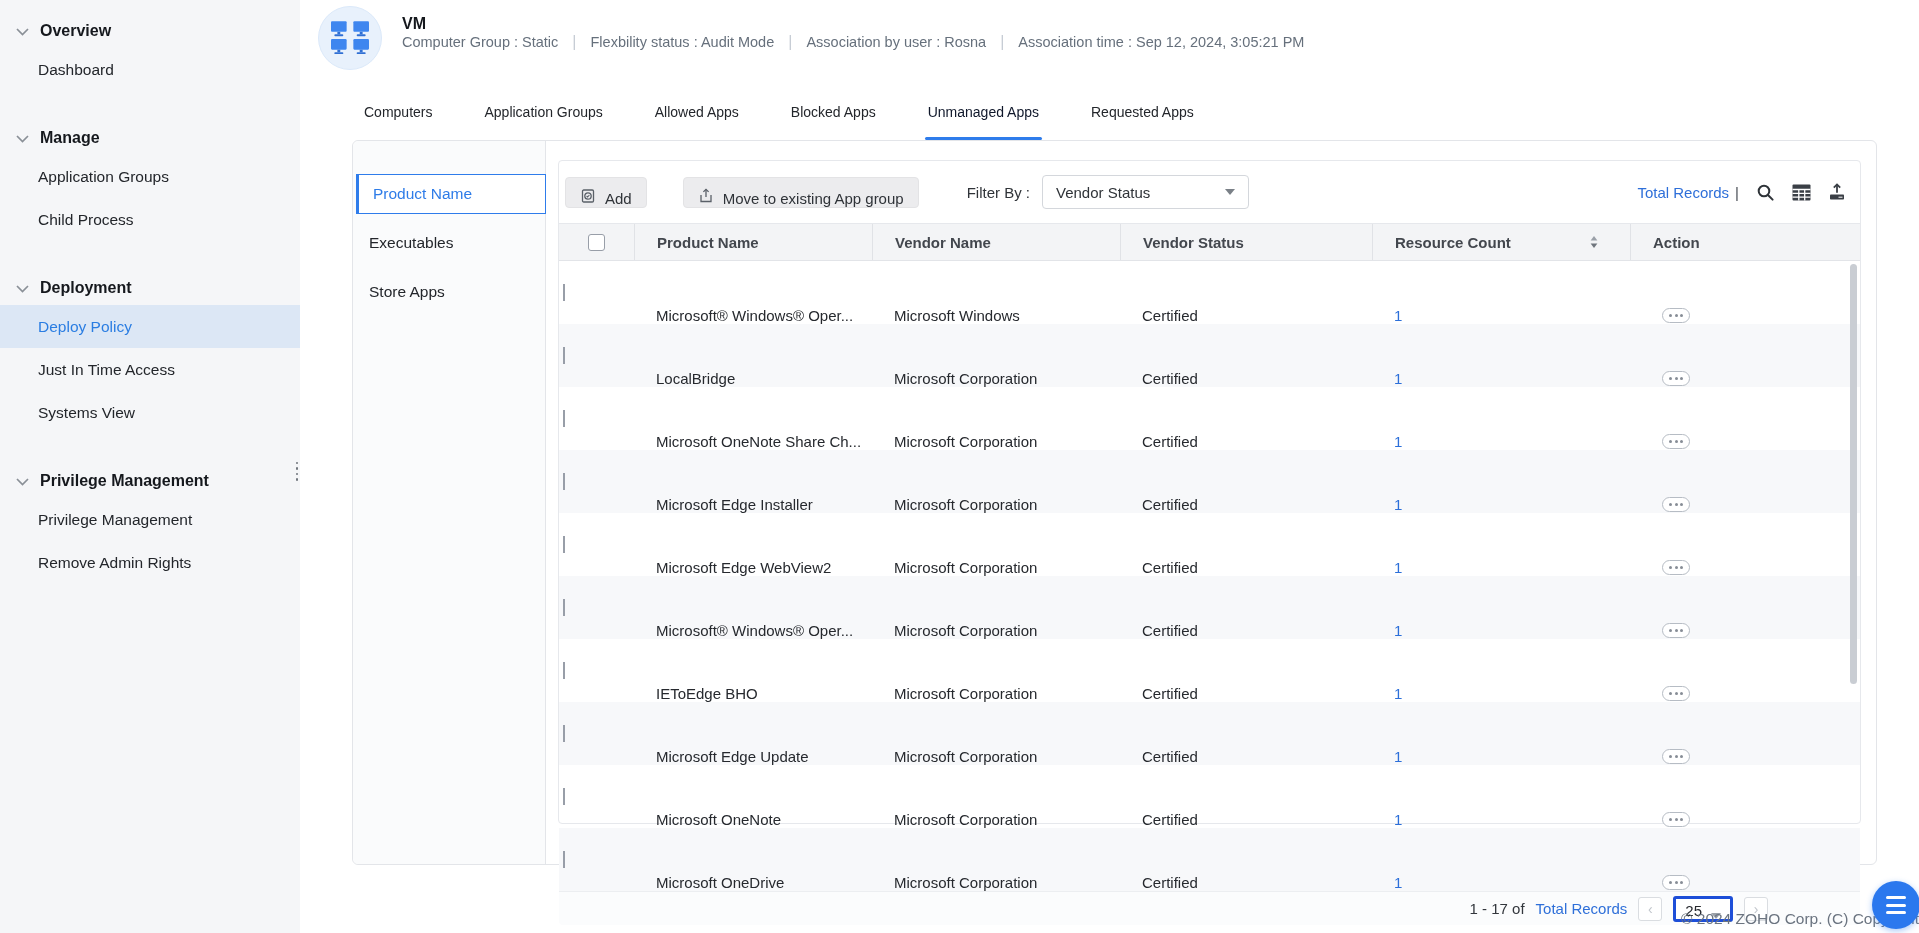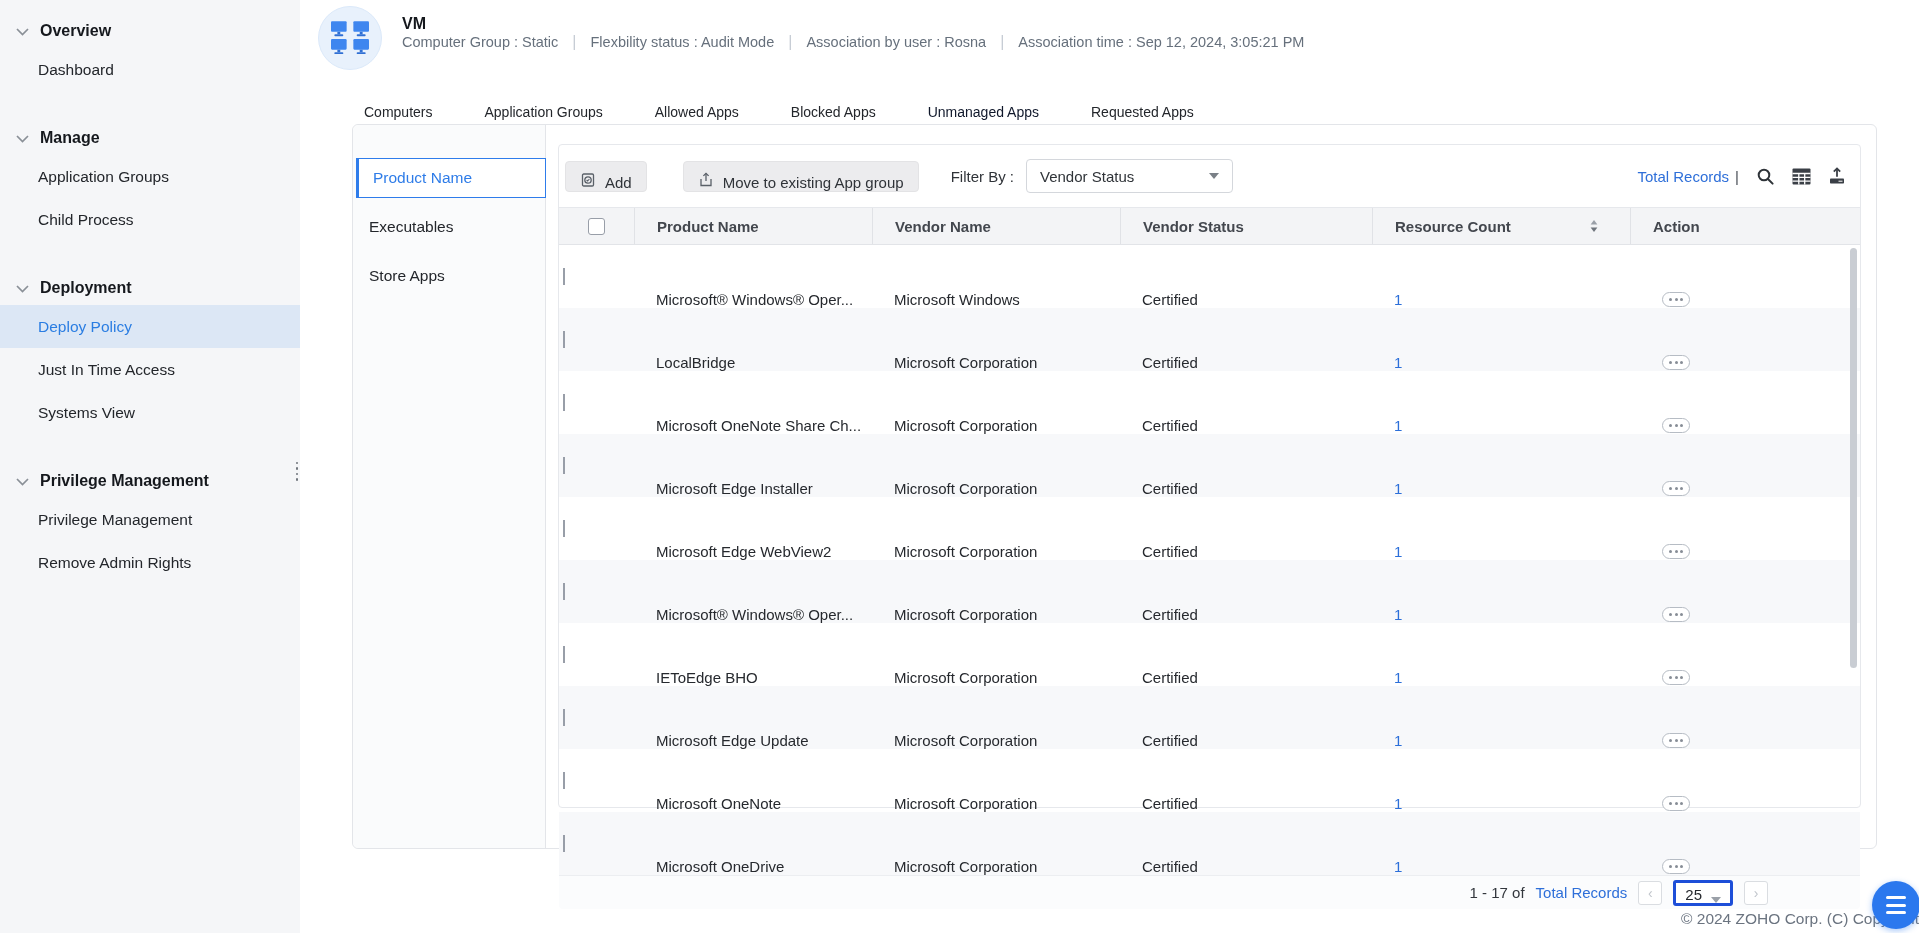--- a/index.html
+++ b/index.html
@@ -24,32 +24,32 @@
   .avatar { width:64px; height:64px; border-radius:50%; background:#e8f1fc; border:1px solid #dbe9fa; display:flex; align-items:center; justify-content:center; }
   .head-title { margin-top:9px; font-size:16px; font-weight:bold; color:#15181d; }
   .head-meta { margin-top:0; font-size:14.5px; color:#66707c; display:flex; align-items:center; }
   .head-meta .sep { color:#c7cdd5; margin:0 14px; font-size:16px; }
 
   .tabs { position:absolute; left:64px; top:84px; height:56px; display:flex; gap:52px; }
   .tab { position:relative; display:flex; align-items:center; font-size:14px; color:#23262b; cursor:pointer; }
   .tab.active { color:#0f172a; }
   .tab.active::after { content:""; position:absolute; left:-3px; right:-3px; bottom:0; height:3px; border-radius:2px; background:#2e7ceb; }
 
-  .panel { position:absolute; left:52px; top:124px; width:1525px; height:725px; border:1px solid #e3e5e9; border-radius:6px; background:#fff; }
+  .panel { position:absolute; left:52px; top:140px; width:1525px; height:725px; border:1px solid #e3e5e9; border-radius:6px; background:#fff; }
 
   .subnav { position:absolute; left:0; top:0; bottom:0; width:193px; border-right:1px solid #e3e5e9; background:#fafbfc; border-radius:6px 0 0 6px; padding-top:33px; }
   .subnav-item { margin:0 0 9px 0; padding:11px 16px; font-size:15.5px; color:#23262b; cursor:pointer; }
   .subnav-item.active { background:#fff; border:1px solid #2e7ceb; border-left:3px solid #2e7ceb; color:#2e7ce8; margin-left:3px; margin-right:-1px; padding:10px 14px; }
 
   .table-card { position:absolute; left:205px; top:19px; width:1303px; height:664px; border:1px solid #e6e8ec; border-radius:4px; background:#fff; display:flex; flex-direction:column; }
 
   .toolbar { height:62px; flex:0 0 62px; display:flex; align-items:center; padding-left:6px; }
   .btn { height:31px; background:#ececee; border:1px solid #e3e3e5; border-radius:4px; padding:0 14px; font-size:15px; color:#2f3338; display:flex; align-items:flex-end; gap:9px; cursor:pointer; font-family:inherit; }
   .btn + .btn { margin-left:36px; }
-  .filter-label { margin-left:32px; font-size:15px; color:#2f3338; }
+  .filter-label { margin-left:48px; font-size:15px; color:#2f3338; }
   .select { margin-left:12px; width:207px; height:34px; border:1px solid #d4d7dc; border-radius:4px; background:#fff; padding:0 13px; display:flex; align-items:center; justify-content:space-between; font-size:15px; color:#2f3338; cursor:pointer; }
   .caret { width:0; height:0; border-left:5px solid transparent; border-right:5px solid transparent; border-top:6px solid #7a8087; }
   .toolbar-right { margin-left:auto; display:flex; align-items:center; gap:17px; padding-right:14px; }
   .link { color:#2e6fd9; text-decoration:none; font-size:15px; cursor:pointer; }
   .pipe { color:#4a4f57; font-size:15px; margin-left:-11px; }
   .icon-btn { background:none; border:none; cursor:pointer; display:flex; align-items:center; padding:0; }
 
   .thead { flex:0 0 38px; background:#f3f4f6; border-top:1px solid #e6e8ec; border-bottom:1px solid #e2e4e8; display:grid; grid-template-columns:75px 238px 248px 252px 258px auto; align-items:center; font-size:15px; font-weight:bold; color:#43474e; }
   .thead .cell { display:flex; align-items:center; height:100%; padding:0 4px; }
   .thead .cell + .cell { border-left:1px solid #e0e2e6; padding-left:22px; }

